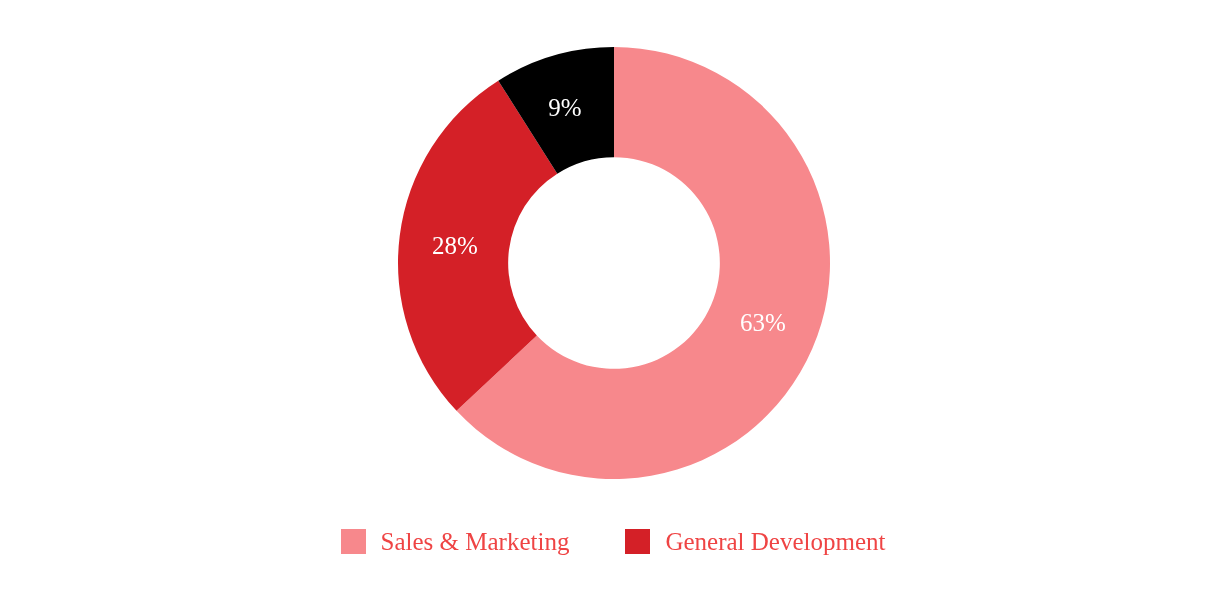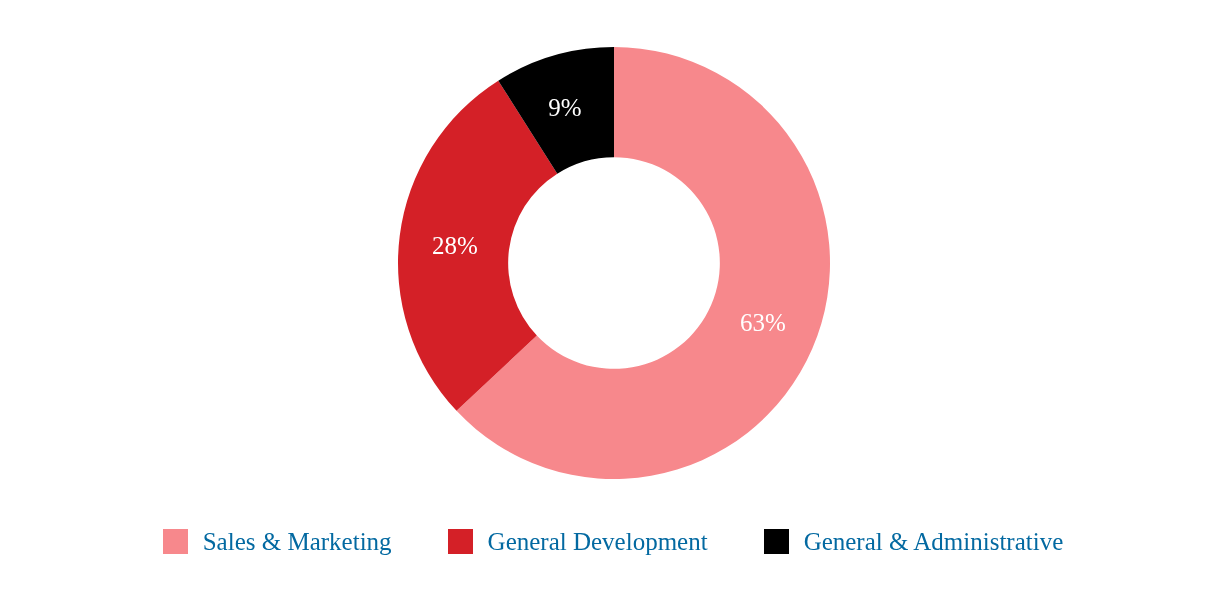--- a/index.html
+++ b/index.html
@@ -76,21 +76,21 @@
 
   .legend-swatch {
     width: 25px;
     height: 25px;
     flex: 0 0 auto;
   }
 
   .legend-label {
     font-family: "Liberation Serif", "DejaVu Serif", serif;
     font-size: 25px;
-    color: #0369a1;
+    color: #ef4444;
     white-space: nowrap;
     line-height: 1;
   }
 </style>
 </head>
 <body>
 
 <div id="chart-root">
 
   <div class="plot-area">
@@ -110,19 +110,15 @@
 
   <div class="legend" id="legend">
       <div class="legend-item">
         <span class="legend-swatch" style="background: rgb(247, 136, 140);"></span>
         <span class="legend-label">Sales &amp; Marketing</span>
       </div>
       <div class="legend-item">
         <span class="legend-swatch" style="background: rgb(212, 32, 39);"></span>
         <span class="legend-label">General Development</span>
       </div>
-      <div class="legend-item">
-        <span class="legend-swatch" style="background: rgb(0, 0, 0);"></span>
-        <span class="legend-label">General &amp; Administrative</span>
-      </div>
     </div>
 
 </div>
 
 </body></html>

